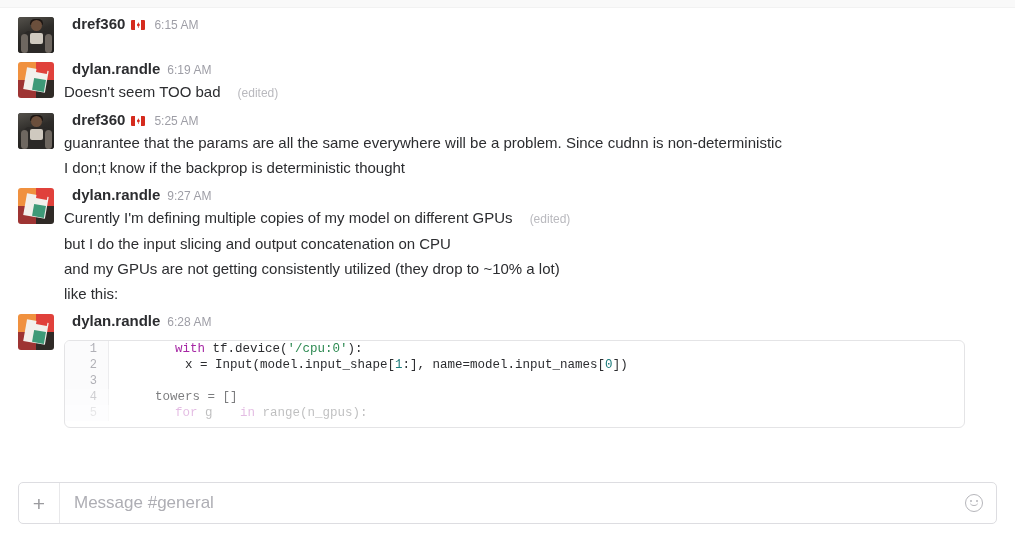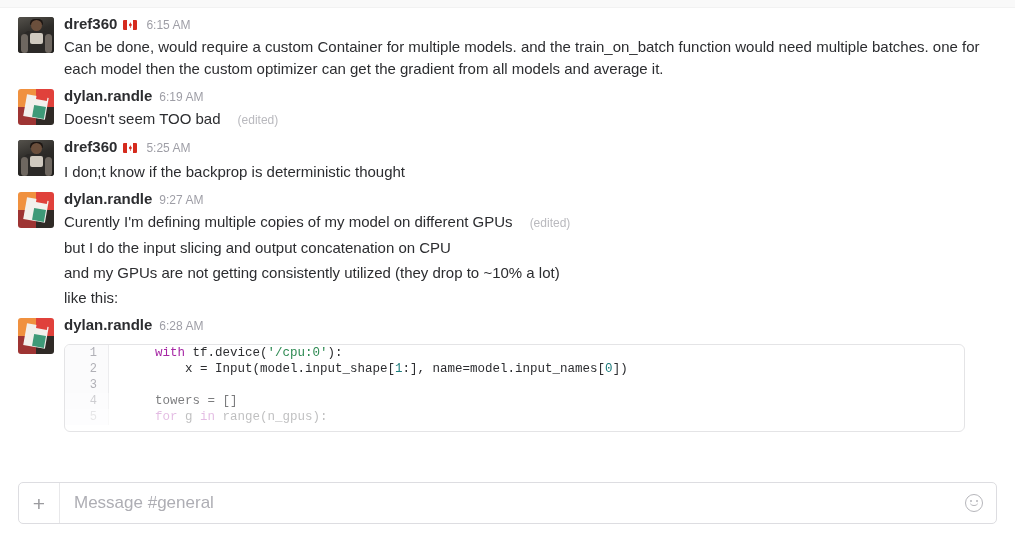--- a/index.html
+++ b/index.html
@@ -136,20 +136,21 @@
   .msg-body {
     flex: 1;
     min-width: 0;
     padding-right: 10px;
   }
 
   .msg-head {
     display: flex;
     align-items: baseline;
     margin-bottom: 1px;
+    margin-left: 8px;
   }
   .author {
     font-weight: bold;
     font-size: 15px;
     color: #2c2d30;
     line-height: 20px;
   }
   .flag-emoji {
     display: inline-block;
     width: 14px;
@@ -249,21 +250,21 @@
   }
   .code {
     padding-left: 16px;
     white-space: pre;
     color: #2c2d30;
     flex: 1;
   }
   .row-fade-1 { opacity: 0.62; }
   .row-fade-2 { opacity: 0.30; }
 
-  .tok-kw  { color: #a626a4; }
+  .tok-kw  { color: #a626a4; margin-left: 20px; }
   .tok-str { color: #2d8a52; }
   .tok-num { color: #1c7c7c; }
   .tok-pl  { color: #2c2d30; }
 
   
   .composer-wrap {
     position: absolute;
     left: 18px;
     right: 18px;
     bottom: 18px;
@@ -350,21 +351,20 @@
         <div class="msg-body">
           <div class="msg-head">
             <span class="author">dref360</span>
             <span class="flag-emoji">
               <span class="bar-l"></span>
               <span class="bar-r"></span>
               <span class="leaf"></span>
             </span>
             <span class="timestamp">6:15 AM</span>
           </div>
-          <div class="line">Can be done, would require a custom Container for multiple models. and the train_on_batch function would need multiple batches. one for each model then the custom optimizer can get the gradient from all models and average it.</div>
         </div>
       </div>
       <div class="msg-group">
         <div class="avatar-cell">
           <div class="avatar avatar-geo">
             <span class="g g1"></span>
             <span class="g g2"></span>
             <span class="g g3"></span>
             <span class="g g4"></span>
             <span class="mid"></span>
@@ -395,20 +395,21 @@
         <div class="msg-body">
           <div class="msg-head">
             <span class="author">dref360</span>
             <span class="flag-emoji">
               <span class="bar-l"></span>
               <span class="bar-r"></span>
               <span class="leaf"></span>
             </span>
             <span class="timestamp">5:25 AM</span>
           </div>
+          <div class="line">guanrantee that the params are all the same everywhere will be a problem. Since cudnn is non-deterministic</div>
           <div class="line spaced">I don;t know if the backprop is deterministic thought</div>
         </div>
       </div>
       <div class="msg-group">
         <div class="avatar-cell">
           <div class="avatar avatar-geo">
             <span class="g g1"></span>
             <span class="g g2"></span>
             <span class="g g3"></span>
             <span class="g g4"></span>

